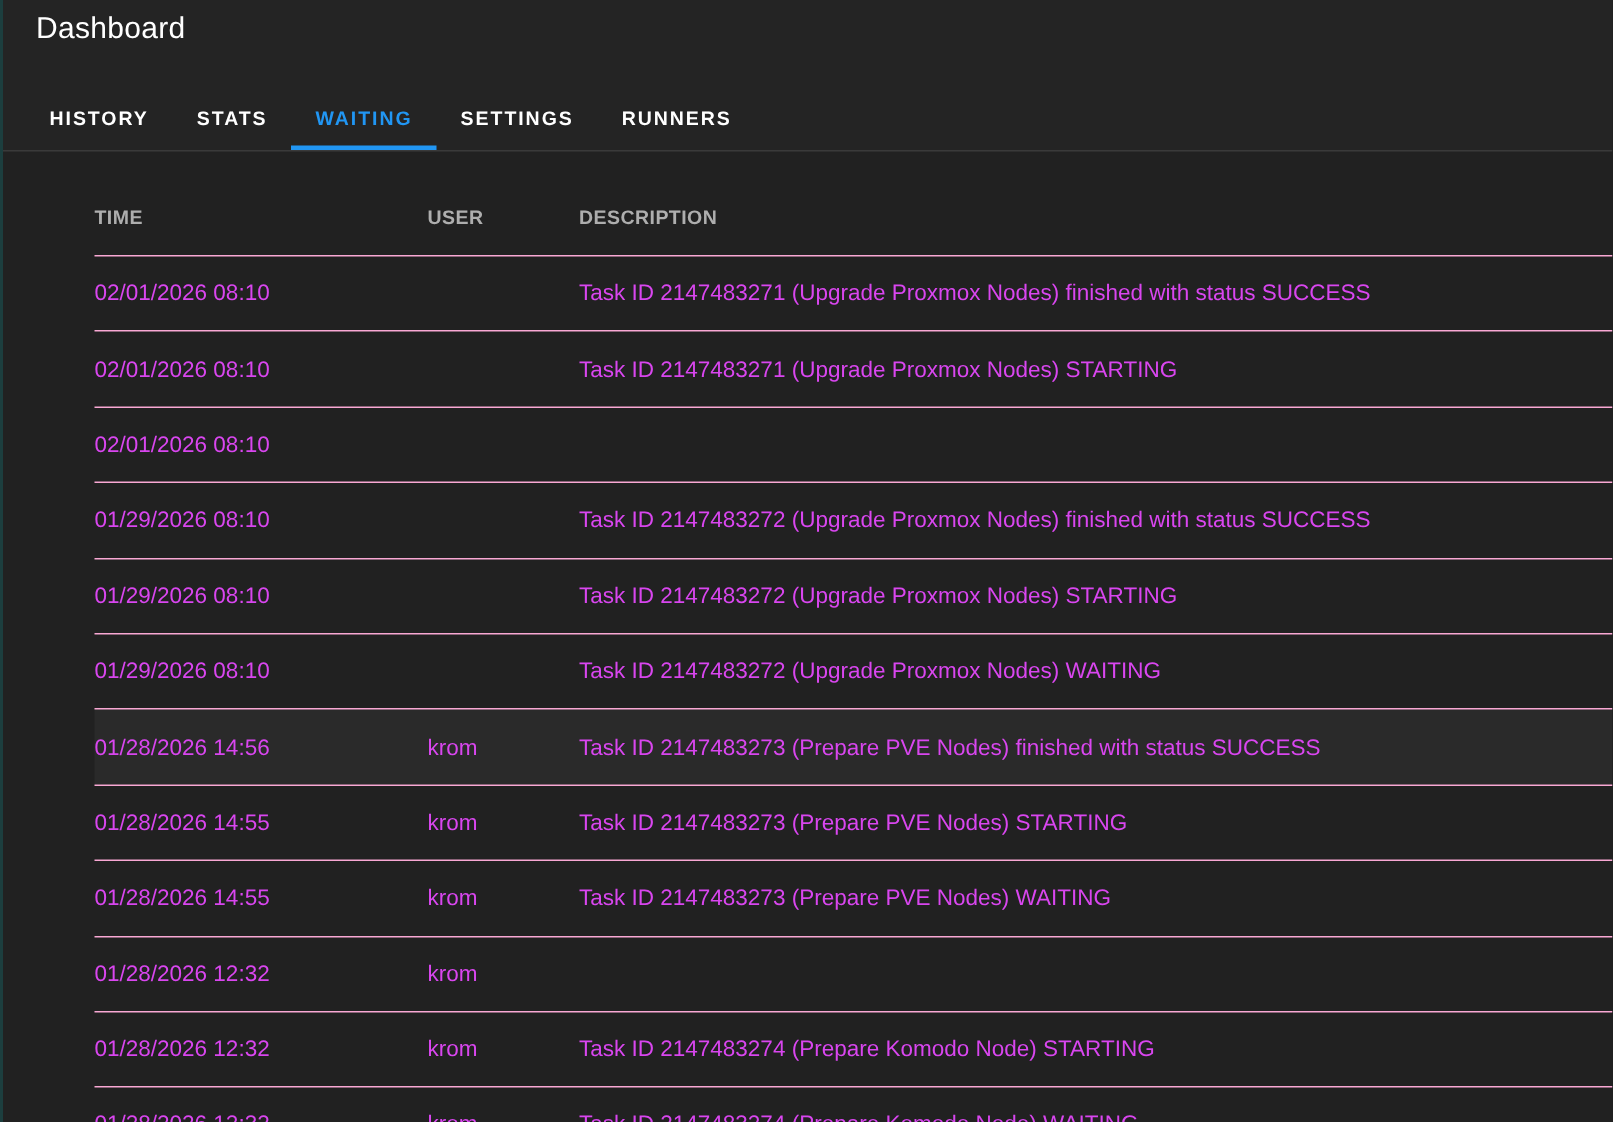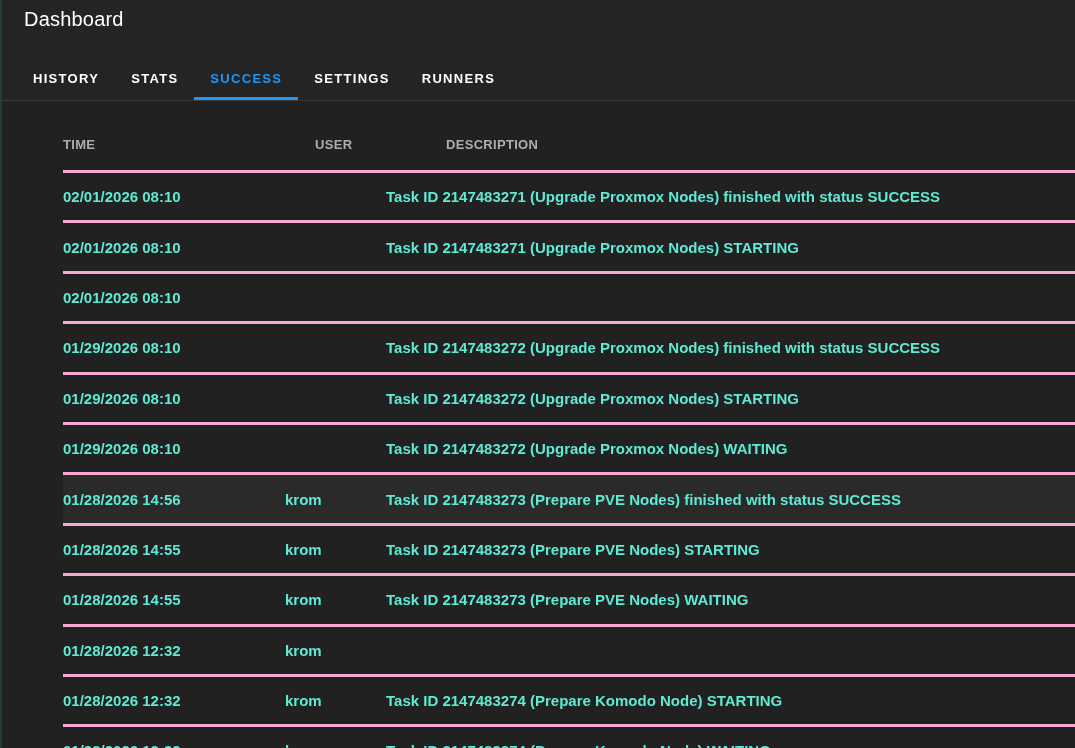--- a/index.html
+++ b/index.html
@@ -33,50 +33,48 @@
     color:#ffffff; cursor:pointer;
     border-bottom:3px solid transparent;
     user-select:none;
   }
   .tab.active { color:#2196F3; border-bottom-color:#2196F3; }
 
   .table-area { margin-left:63px; }
   .thead {
     height:69px; display:flex; align-items:center;
     padding-top:17px;
-    gap:30px;
   }
   .th {
     font-size:13px; font-weight:700; color:#aeaeae; letter-spacing:0.3px;
   }
   .c-time { width:222px; flex:none; }
   .c-user { width:101px; flex:none; }
   .c-desc { flex:1 1 auto; padding-right:4px; }
 
   .row {
     height:50.4px; display:flex; align-items:center;
-    border-top:3px solid #f9a8d4;
-    font-size:15px; color:#5eead4;
+    border-top:1px solid #f9a8d4;
+    font-size:15px; color:#d946ef;
     cursor:pointer;
-    font-weight:bold;
   }
   .row.highlight { background:#2a2a2a; }
   .cell { white-space:nowrap; overflow:hidden; text-overflow:ellipsis; }
 </style>
 </head>
 <body>
 
 <div class="edge-strip"></div>
 
 <div class="topbar">
   <div class="page-title">Dashboard</div>
   <nav class="tabs" id="tab-bar">
       <div class="tab">HISTORY</div>
       <div class="tab">STATS</div>
-      <div class="tab active">SUCCESS</div>
+      <div class="tab active">WAITING</div>
       <div class="tab">SETTINGS</div>
       <div class="tab">RUNNERS</div>
     </nav>
 </div>
 
 <div class="table-area">
   <div class="thead">
     <div class="th c-time">TIME</div>
     <div class="th c-user">USER</div>
     <div class="th c-desc">DESCRIPTION</div>

